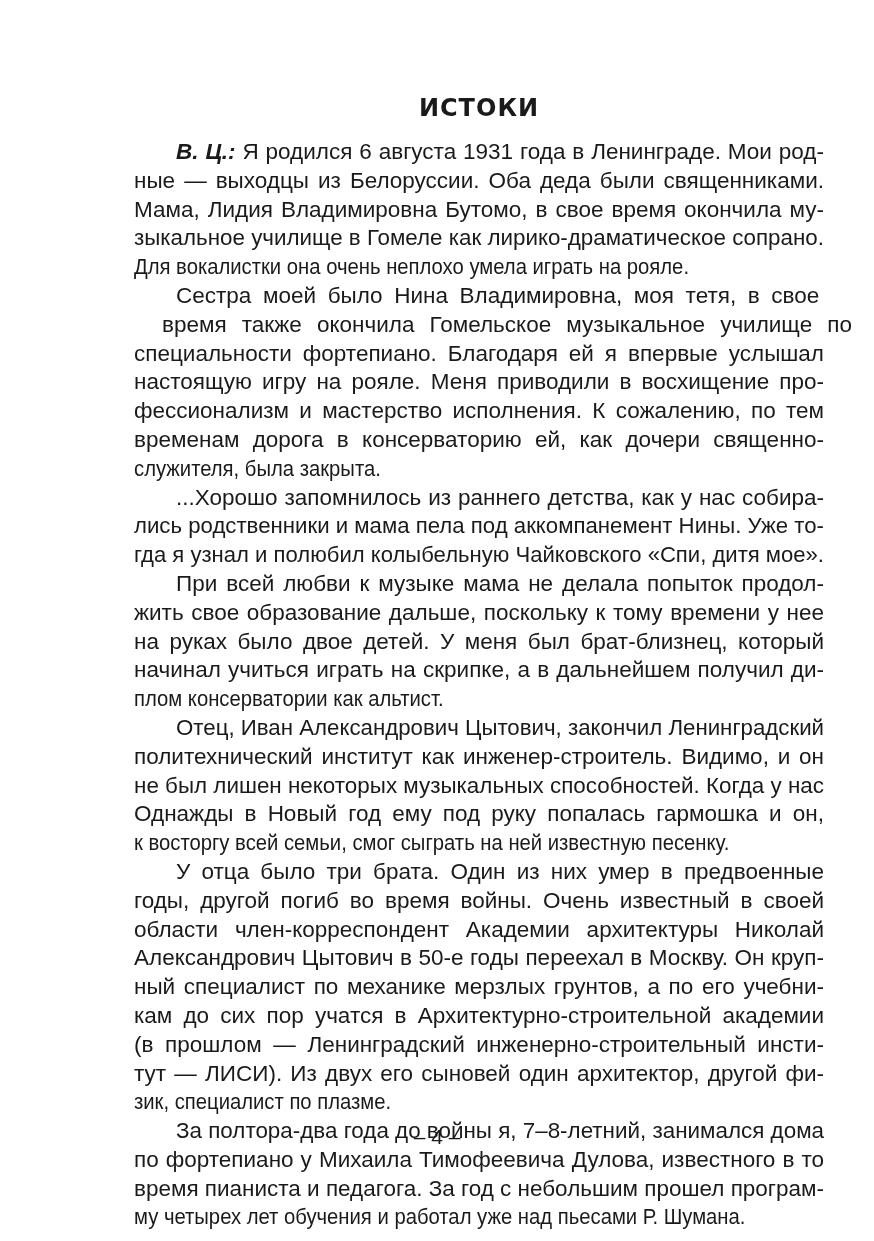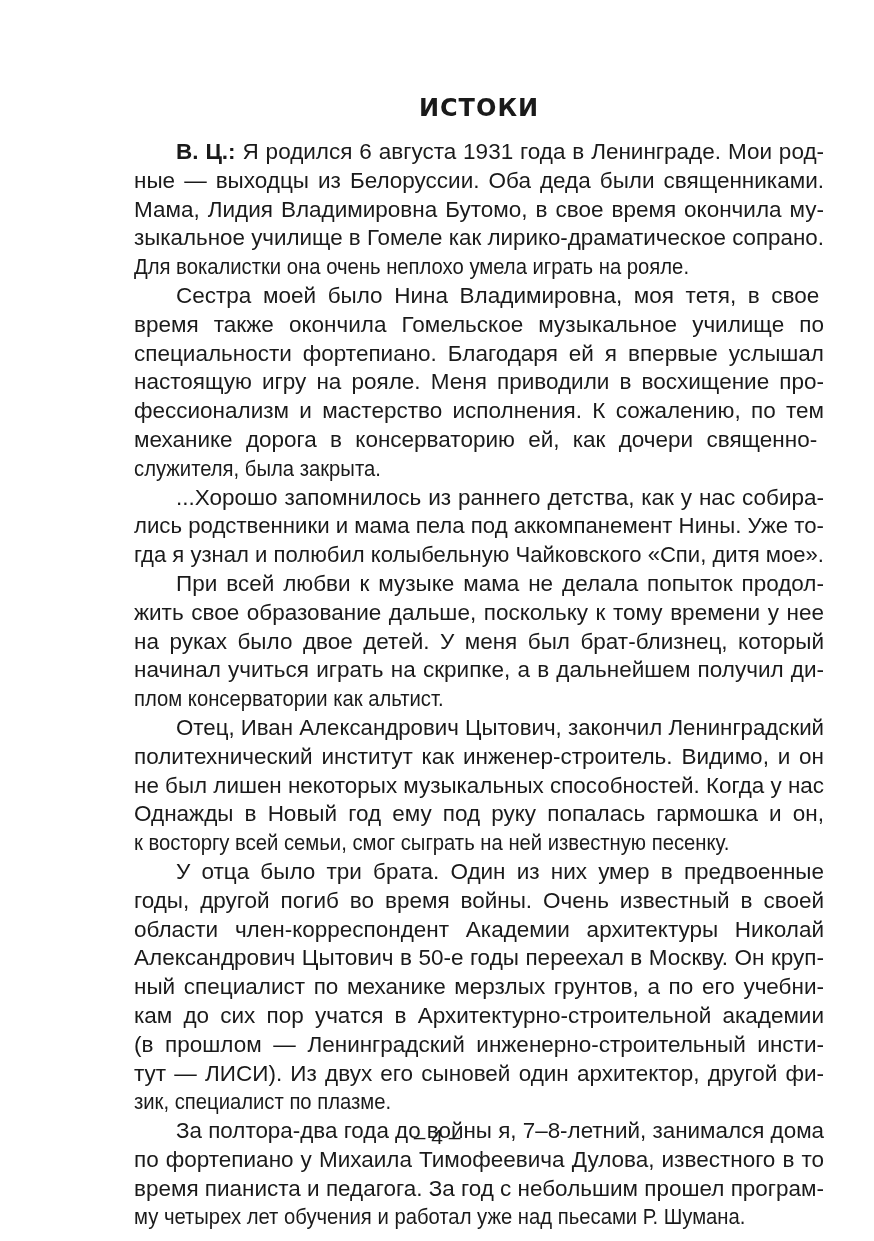--- a/index.html
+++ b/index.html
@@ -9,46 +9,46 @@
     text-align:center; font-family:"DejaVu Sans", sans-serif; font-weight:bold;
     font-size:24px; letter-spacing:1px; margin:0 0 12px 0; height:36px; line-height:36px;
   }
   .line {
     font-family:"Liberation Sans", sans-serif; font-size:22.5px; line-height:28.8px;
     height:28.8px; white-space:nowrap; text-align:justify; text-align-last:justify;
     transform-origin:left center;
   }
   .line.last { text-align-last:left; }
   .line.indent { padding-left:42px; }
-  .speaker { font-weight:bold; }
+  .speaker { font-weight:bold; font-style:italic; }
   .pagenum {
     position:absolute; left:0; width:874px; top:1125px; text-align:center;
     font-family:"Liberation Sans", sans-serif; font-size:21px;
   }
 </style>
 </head>
 <body>
 
 <div class="page">
   <div class="title">ИСТОКИ</div>
   <div id="text">
       <div>
         <div class="line indent"><span style="display: inline-block; white-space: nowrap; word-spacing: 0.644886px;"><span class="speaker">В. Ц.:</span> Я родился 6 августа 1931 года в Ленинграде. Мои род-</span></div>
         <div class="line"><span style="display: inline-block; white-space: nowrap; word-spacing: 2.77344px;">ные — выходцы из Белоруссии. Оба деда были священниками.</span></div>
         <div class="line"><span style="display: inline-block; white-space: nowrap; word-spacing: 1.73633px;">Мама, Лидия Владимировна Бутомо, в свое время окончила му-</span></div>
         <div class="line"><span style="display: inline-block; white-space: nowrap; transform-origin: left center; transform: scaleX(0.993789);">зыкальное училище в Гомеле как лирико-драматическое сопрано.</span></div>
         <div class="line last"><span style="display: inline-block; white-space: nowrap; transform-origin: left center; transform: scaleX(0.9);">Для вокалистки она очень неплохо умела играть на рояле.</span></div>
       </div>
       <div>
         <div class="line indent"><span style="display: inline-block; white-space: nowrap; word-spacing: 5.37305px;">Сестра моей было Нина Владимировна, моя тетя, в свое</span></div>
-        <div class="line"><span style="display: inline-block; white-space: nowrap; word-spacing: 8.90365px;">время также окончила Гомельское музыкальное училище по</span></div>
+        <div class="line"><span style="display: inline-block; white-space: nowrap; word-spacing: 8.90365px; margin-left: 28px;">время также окончила Гомельское музыкальное училище по</span></div>
         <div class="line"><span style="display: inline-block; white-space: nowrap; word-spacing: 4.71875px;">специальности фортепиано. Благодаря ей я впервые услышал</span></div>
         <div class="line"><span style="display: inline-block; white-space: nowrap; word-spacing: 3.88867px;">настоящую игру на рояле. Меня приводили в восхищение про-</span></div>
         <div class="line"><span style="display: inline-block; white-space: nowrap; word-spacing: 4.01562px;">фессионализм и мастерство исполнения. К сожалению, по тем</span></div>
-        <div class="line"><span style="display: inline-block; white-space: nowrap; word-spacing: 7.02902px;">механике дорога в консерваторию ей, как дочери священно-</span></div>
+        <div class="line"><span style="display: inline-block; white-space: nowrap; word-spacing: 7.02902px;">временам дорога в консерваторию ей, как дочери священно-</span></div>
         <div class="line last"><span style="display: inline-block; white-space: nowrap; transform-origin: left center; transform: scaleX(0.9);">служителя, была закрыта.</span></div>
       </div>
       <div>
         <div class="line indent"><span style="display: inline-block; white-space: nowrap; word-spacing: 0.615234px;">...Хорошо запомнилось из раннего детства, как у нас собира-</span></div>
         <div class="line"><span style="display: inline-block; white-space: nowrap; transform-origin: left center; transform: scaleX(0.986727);">лись родственники и мама пела под аккомпанемент Нины. Уже то-</span></div>
         <div class="line last"><span style="display: inline-block; white-space: nowrap; transform-origin: left center; transform: scaleX(0.981246);">гда я узнал и полюбил колыбельную Чайковского «Спи, дитя мое».</span></div>
       </div>
       <div>
         <div class="line indent"><span style="display: inline-block; white-space: nowrap; word-spacing: 2.67708px;">При всей любви к музыке мама не делала попыток продол-</span></div>
         <div class="line"><span style="display: inline-block; white-space: nowrap; word-spacing: 1.33681px;">жить свое образование дальше, поскольку к тому времени у нее</span></div>

